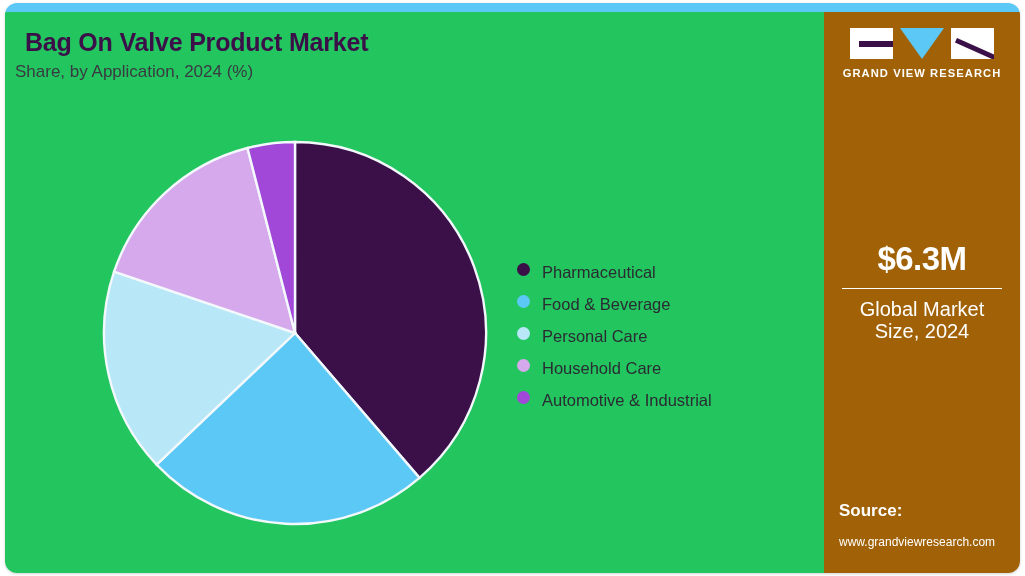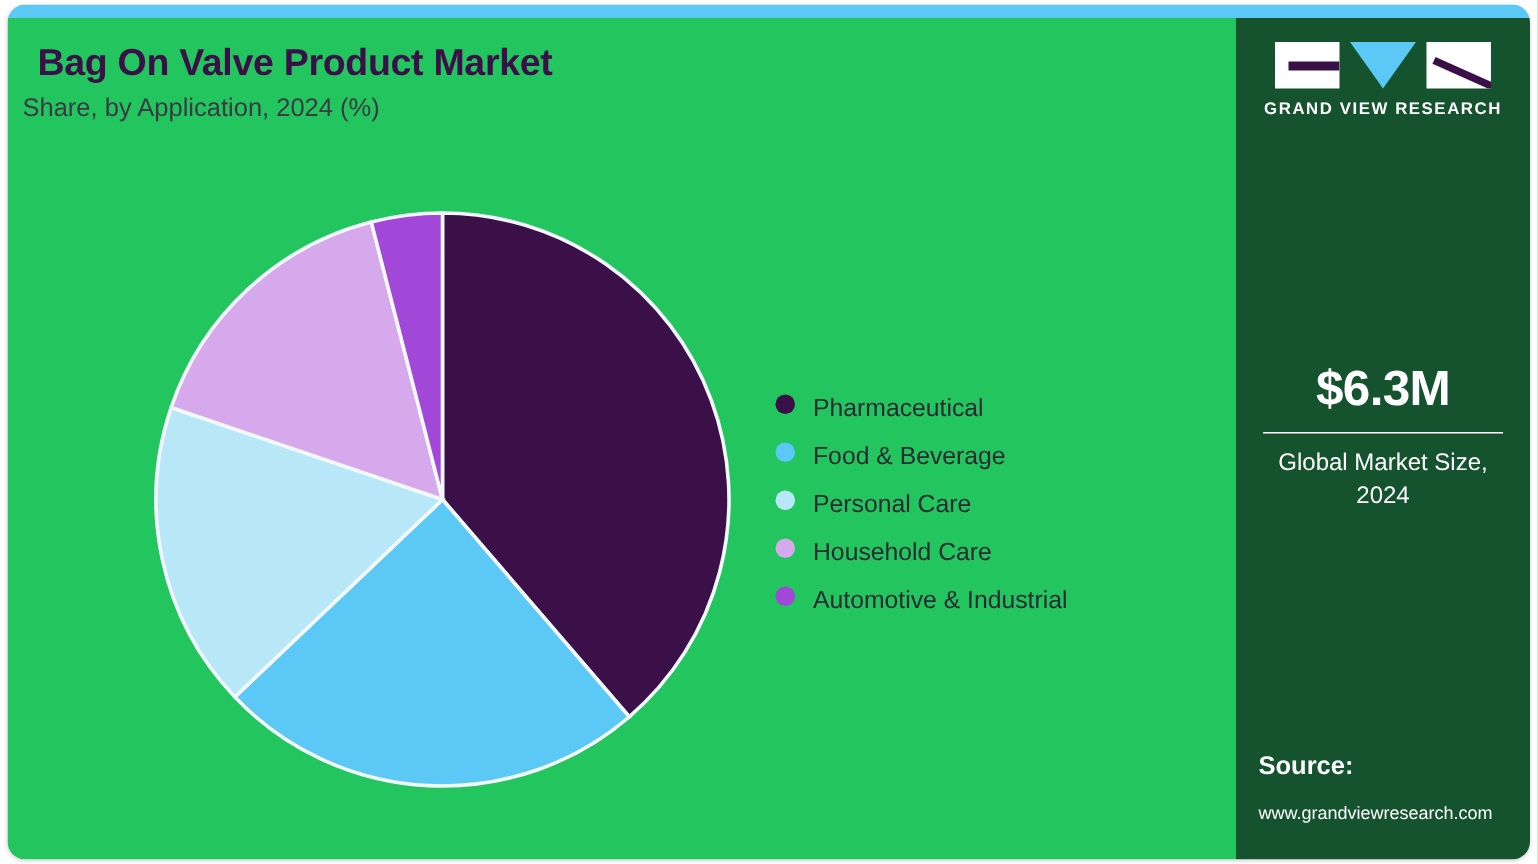--- a/index.html
+++ b/index.html
@@ -96,21 +96,21 @@
     white-space: nowrap;
   }
 
   
   #right-panel {
     position: absolute;
     right: 0;
     top: 9px;
     width: 196px;
     height: 561px;
-    background: #14532d;
+    background: #a16207;
   }
 
   #logo-block {
     position: absolute;
     left: 0;
     top: 16px;
     width: 196px;
     text-align: center;
   }
   #logo-marks {
@@ -176,21 +176,21 @@
     color: #ffffff;
     letter-spacing: -0.5px;
   }
   #stat-divider {
     width: 160px;
     height: 1px;
     background: #ffffff;
     margin: 10px auto 9px auto;
   }
   #stat-caption {
-    font-size: 16px;
+    font-size: 20px;
     color: #ffffff;
     line-height: 22px;
     padding: 0 18px;
   }
 
   #source-block {
     position: absolute;
     left: 15px;
     bottom: 24px;
     width: 181px;

